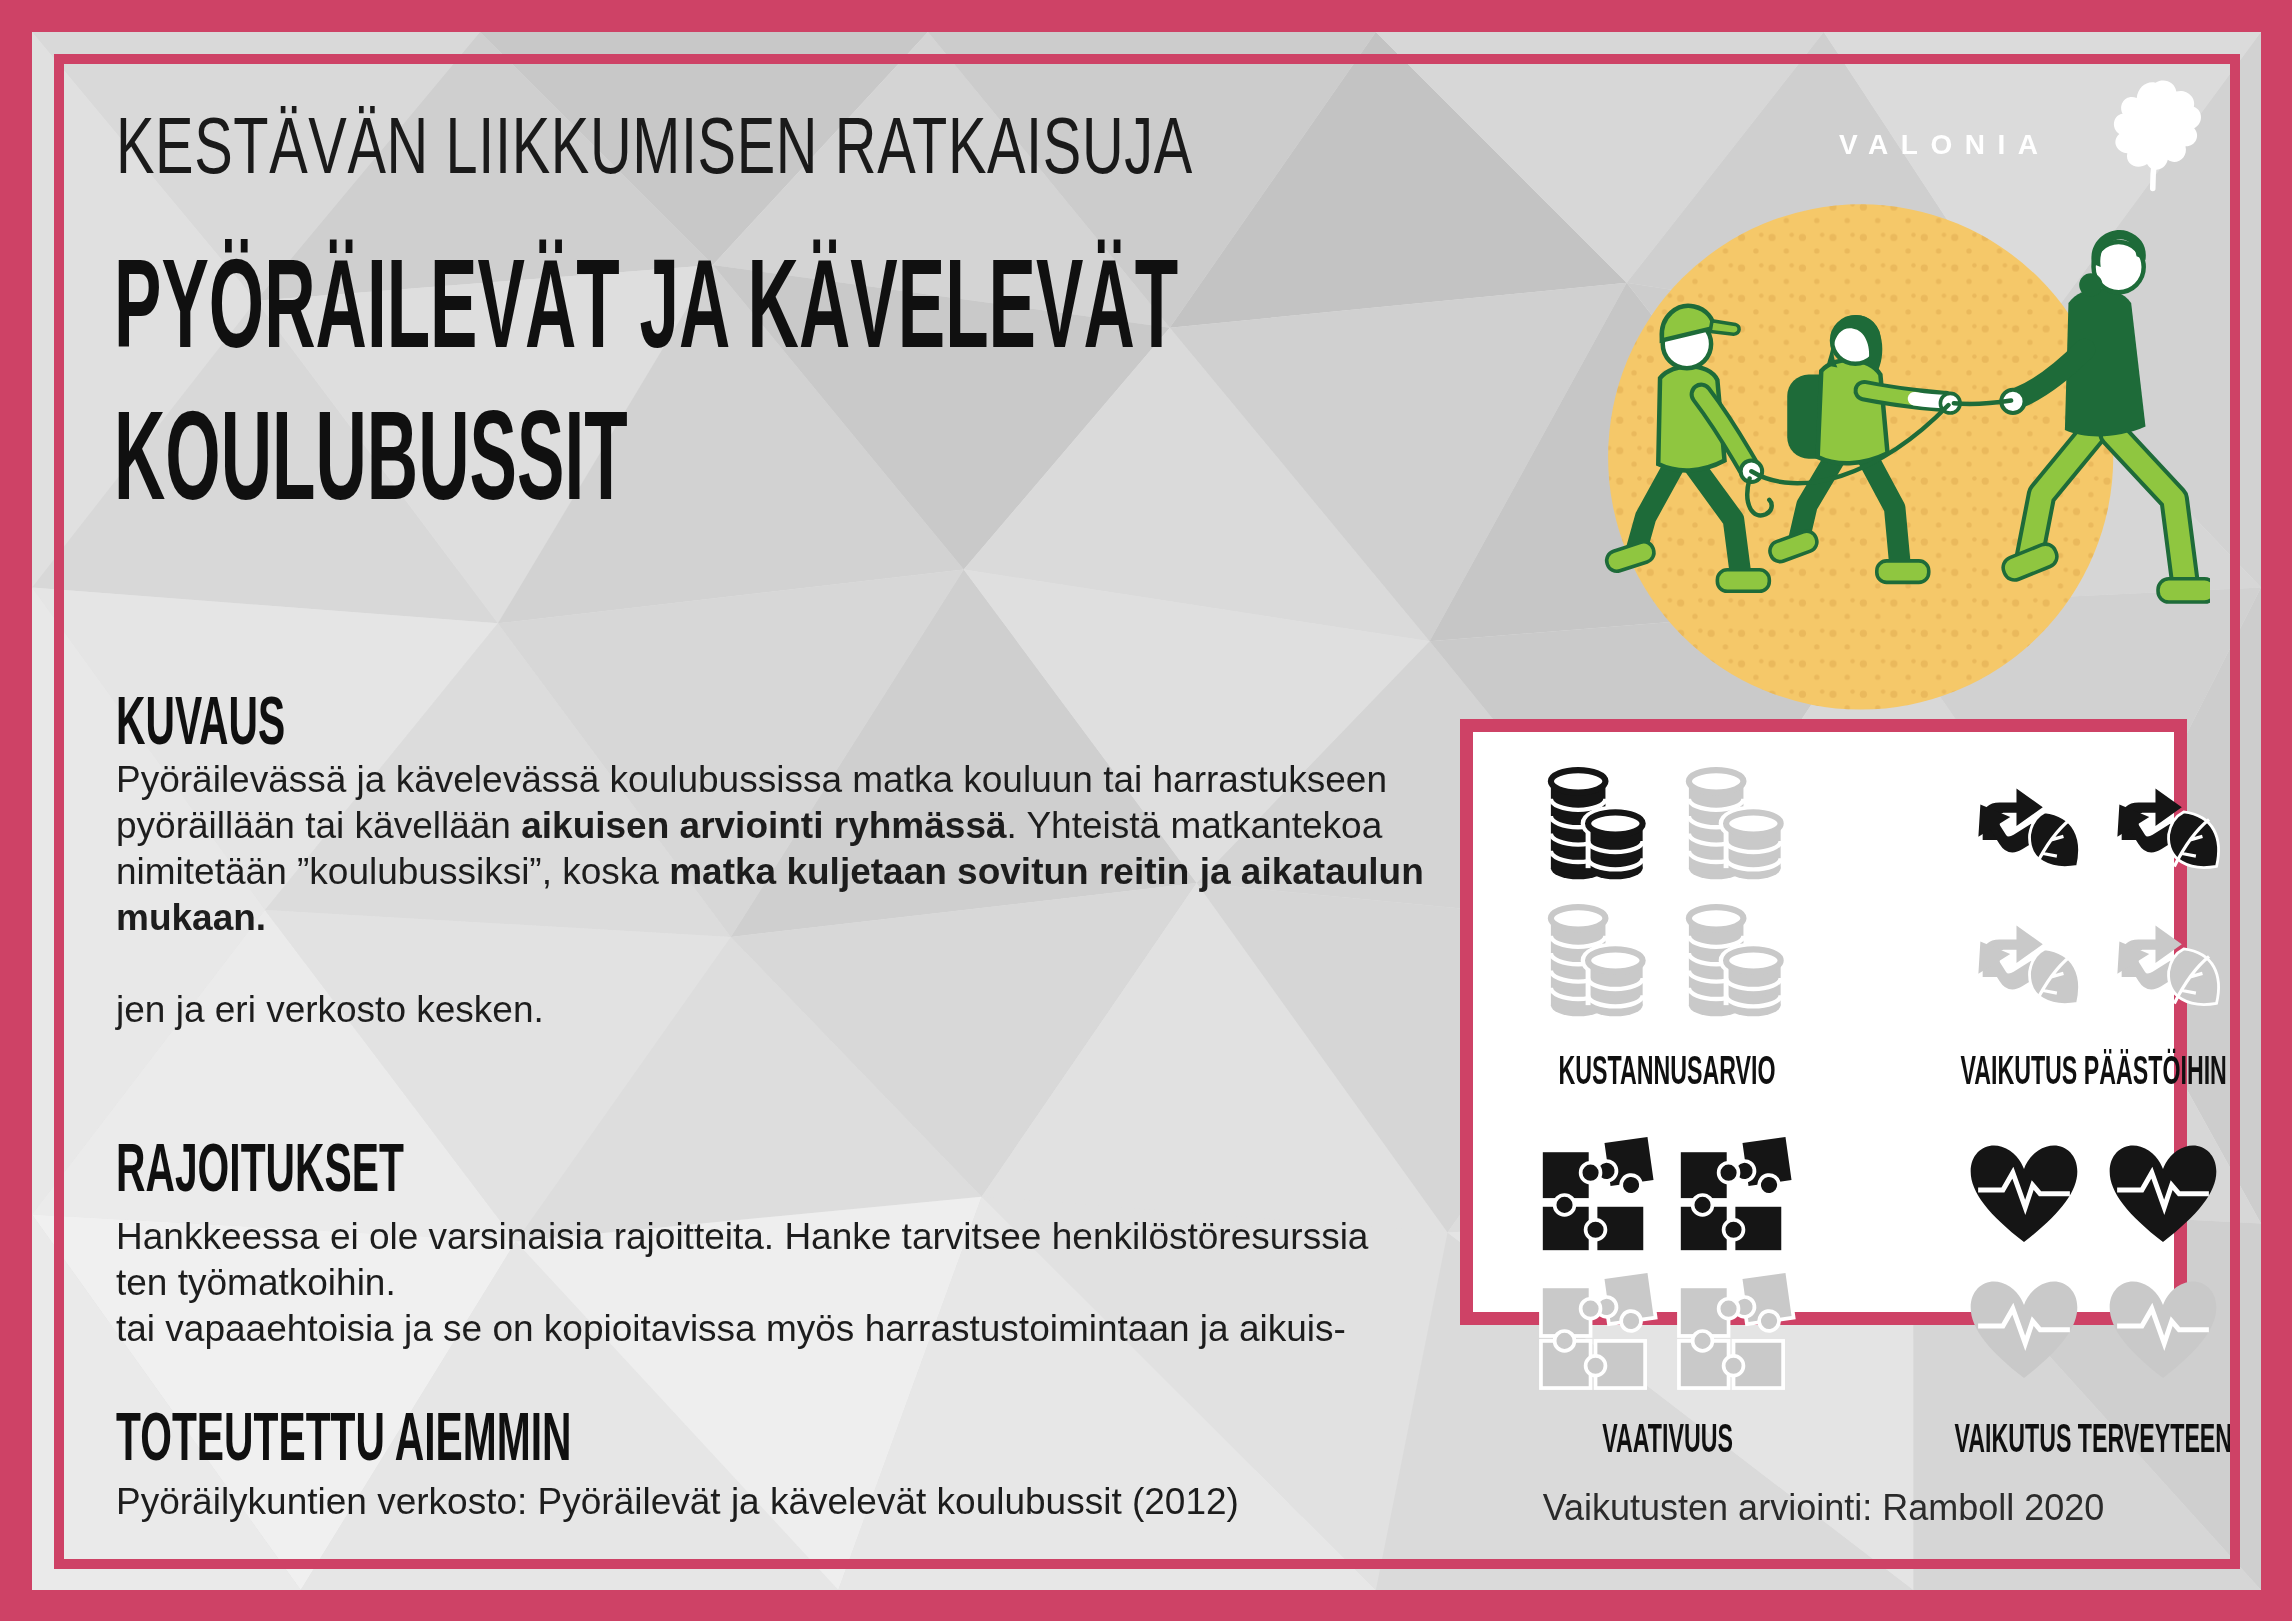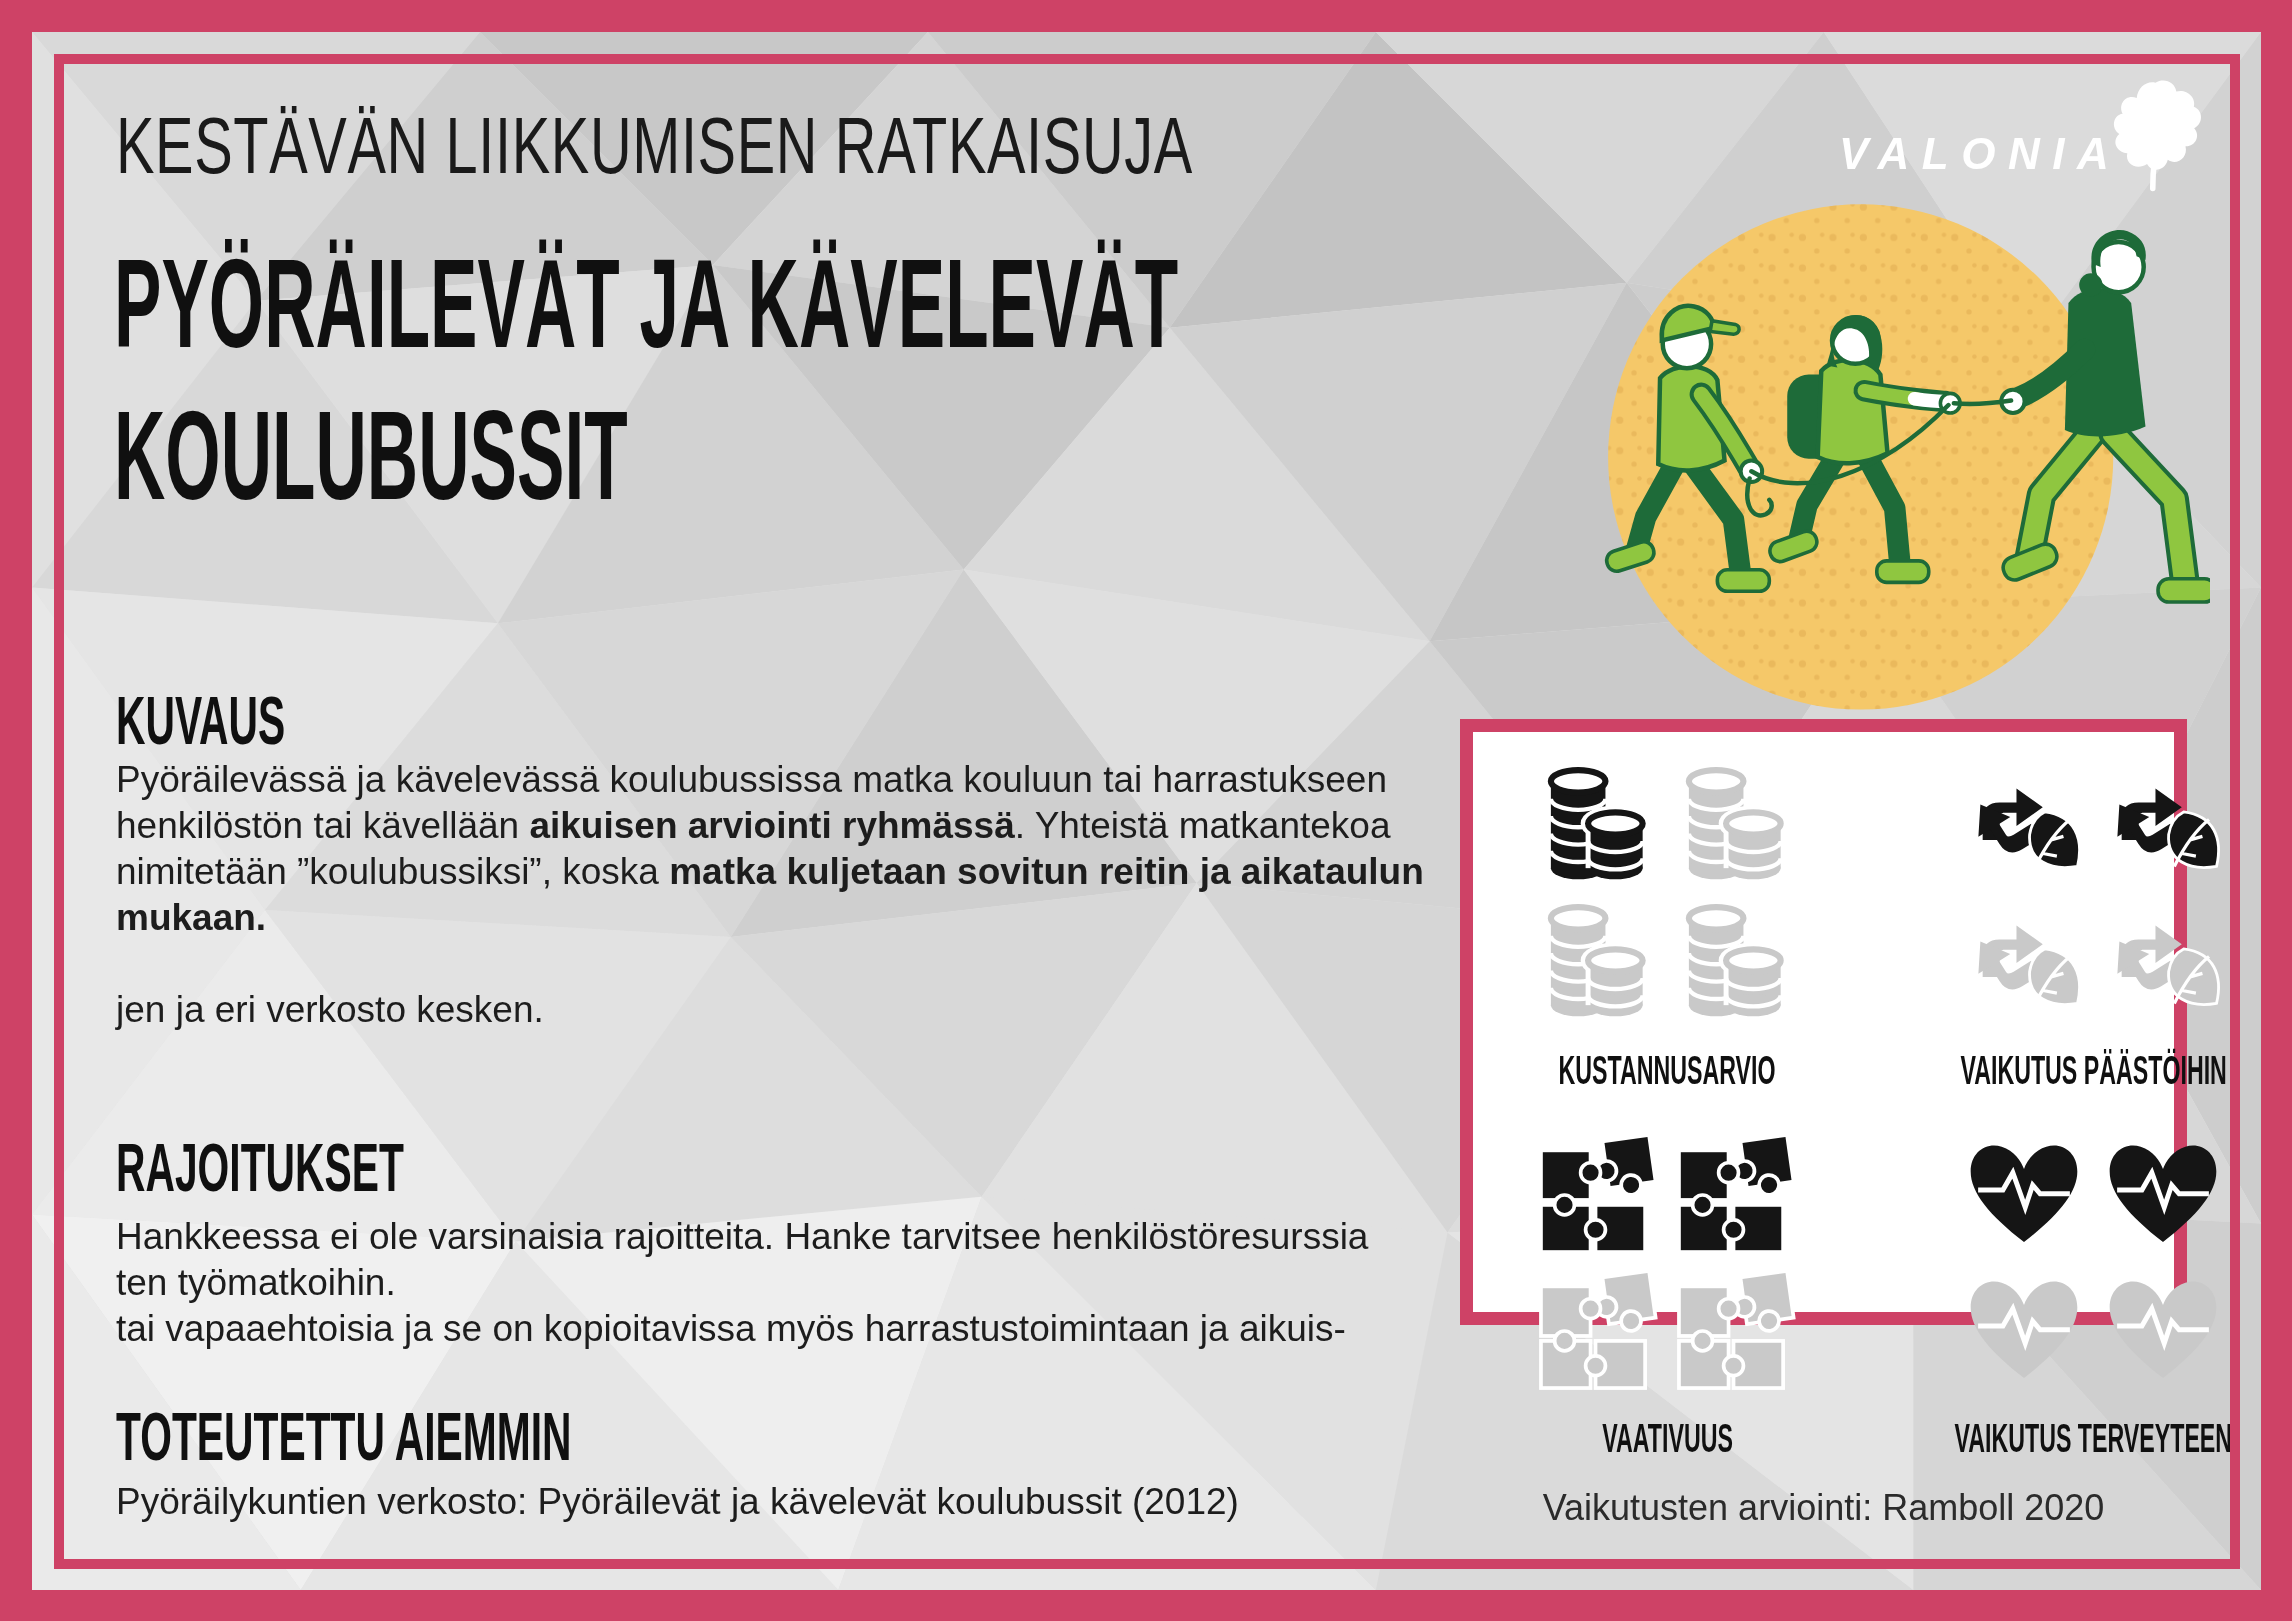--- a/index.html
+++ b/index.html
@@ -50,22 +50,22 @@
     font-size:68px;font-weight:700;color:#101010;
     transform:scaleX(.60);transform-origin:left top;
     white-space:nowrap;line-height:1;
   }
   .body-copy{font-size:37px;line-height:46px;color:var(--body-ink);}
   .body-copy .line{display:block;white-space:nowrap;}
   .body-copy strong{font-weight:700;}
   
   .logo-text{
     left:1807px;top:97px;
-    font-size:44px;font-weight:700;color:#fff;
-    letter-spacing:12.5px;white-space:nowrap;font-style:italic;
+    font-size:28px;font-weight:700;color:#fff;
+    letter-spacing:12.5px;white-space:nowrap;
   }
   .logo-leaf{left:2076px;top:47px;width:93px;height:116px;transform:rotate(4deg);}
   
   .illustration{left:1551px;top:167px;width:627px;height:515px;}
   
   .panel{
     left:1428px;top:687px;width:727px;height:606px;
     background:#fff;border:13.4px solid var(--pink);
   }
   .panel-grid{
@@ -269,21 +269,21 @@
       <g stroke="var(--dgreen)" stroke-width="5" fill="none" stroke-linecap="round">
         <path d="M188,304 C240,336 330,310 408,230"></path>
         <path d="M414,228 C436,230 458,228 478,225"></path>
         <path d="M186,312 C178,342 190,358 204,352 C212,348 212,340 208,336"></path>
       </g>
     </svg>
 
     <div class="abs section-heading" style="left:84px;top:654px;">KUVAUS</div>
     <div class="abs body-copy" style="left:84px;top:725px;">
       <span class="line">Pyöräilevässä ja kävelevässä koulubussissa matka kouluun tai harrastukseen</span>
-      <span class="line"><span>henkilöstön tai kävellään </span><strong>aikuisen arviointi ryhmässä</strong><span>. Yhteistä matkantekoa</span></span>
+      <span class="line"><span>pyöräillään tai kävellään </span><strong>aikuisen arviointi ryhmässä</strong><span>. Yhteistä matkantekoa</span></span>
       <span class="line"><span>nimitetään ”koulubussiksi”, koska </span><strong>matka kuljetaan sovitun reitin ja aikataulun</strong></span>
       <span class="line"><strong>mukaan.</strong></span>
     </div>
     <div class="abs body-copy" style="left:84px;top:955px;">
       <span class="line">jen ja eri verkosto kesken.</span>
     </div>
 
     <div class="abs section-heading" style="left:84px;top:1101px;">RAJOITUKSET</div>
     <div class="abs body-copy" style="left:84px;top:1182px;">
       <span class="line">Hankkeessa ei ole varsinaisia rajoitteita. Hanke tarvitsee henkilöstöresurssia</span>

